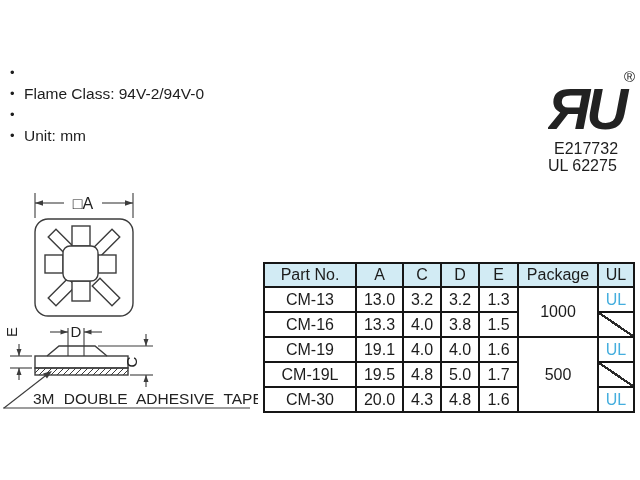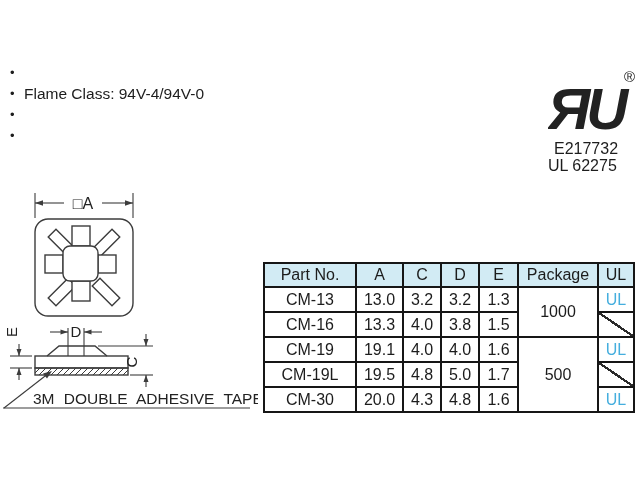--- a/index.html
+++ b/index.html
@@ -40,27 +40,28 @@
 <body>
 
 <div class="page">
 
   <ul class="specs-list">
     <li>
       <span class="bullet">•</span>
     </li>
     <li>
       <span class="bullet">•</span>
-      <span>Flame Class: 94V-4/94V-0</span>
-    </li>
-    <li>
-      <span class="bullet">•</span>
-    </li>
-    <li>
-      <span class="bullet">•</span>
+      <span>Flame Class: 94V-2/94V-0</span>
+    </li>
+    <li>
+      <span class="bullet">•</span>
+    </li>
+    <li>
+      <span class="bullet">•</span>
+      <span>Unit: mm</span>
     </li>
   </ul>
 
   <svg class="cert" width="90" height="78" viewBox="0 0 90 78">
     <text x="38" y="63" font-size="58" font-weight="bold" font-style="italic" text-anchor="middle" letter-spacing="-4" fill="#111">ЯU</text>
     <text x="76" y="16" font-size="15" fill="#111">®</text>
   </svg>
   <div class="cert-file">E217732</div>
   <div class="cert-std">UL 62275</div>
 

